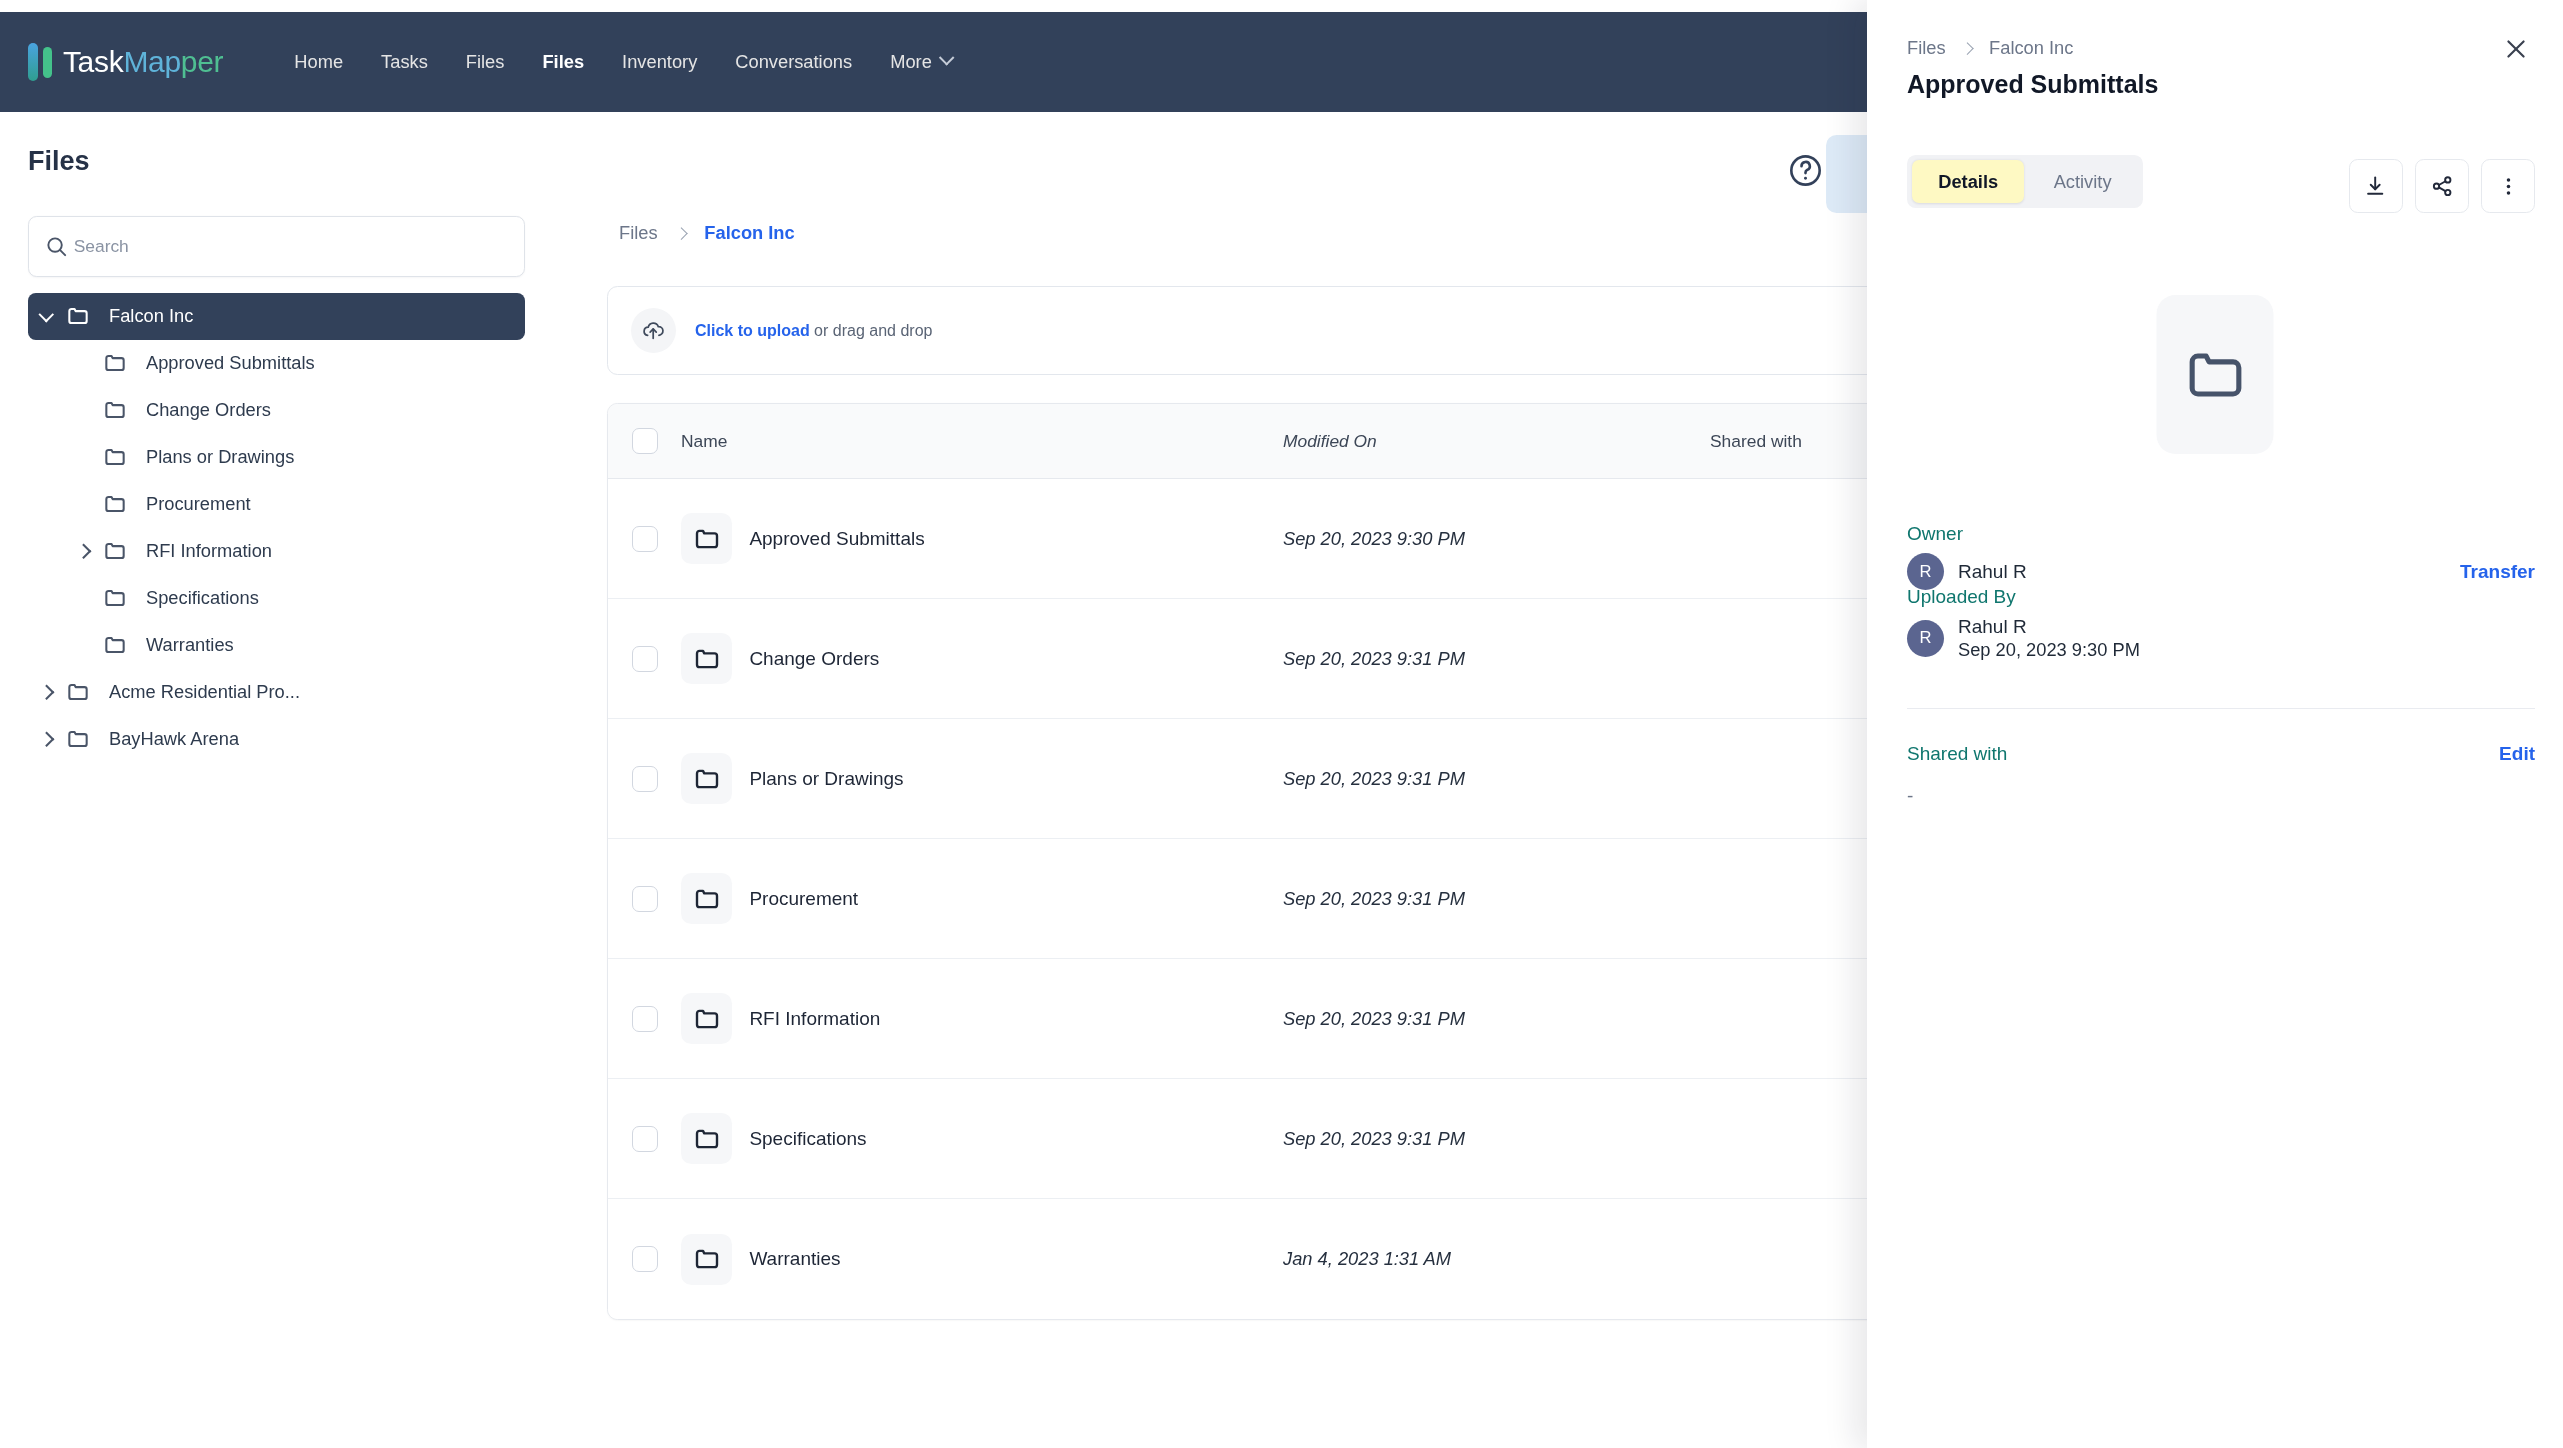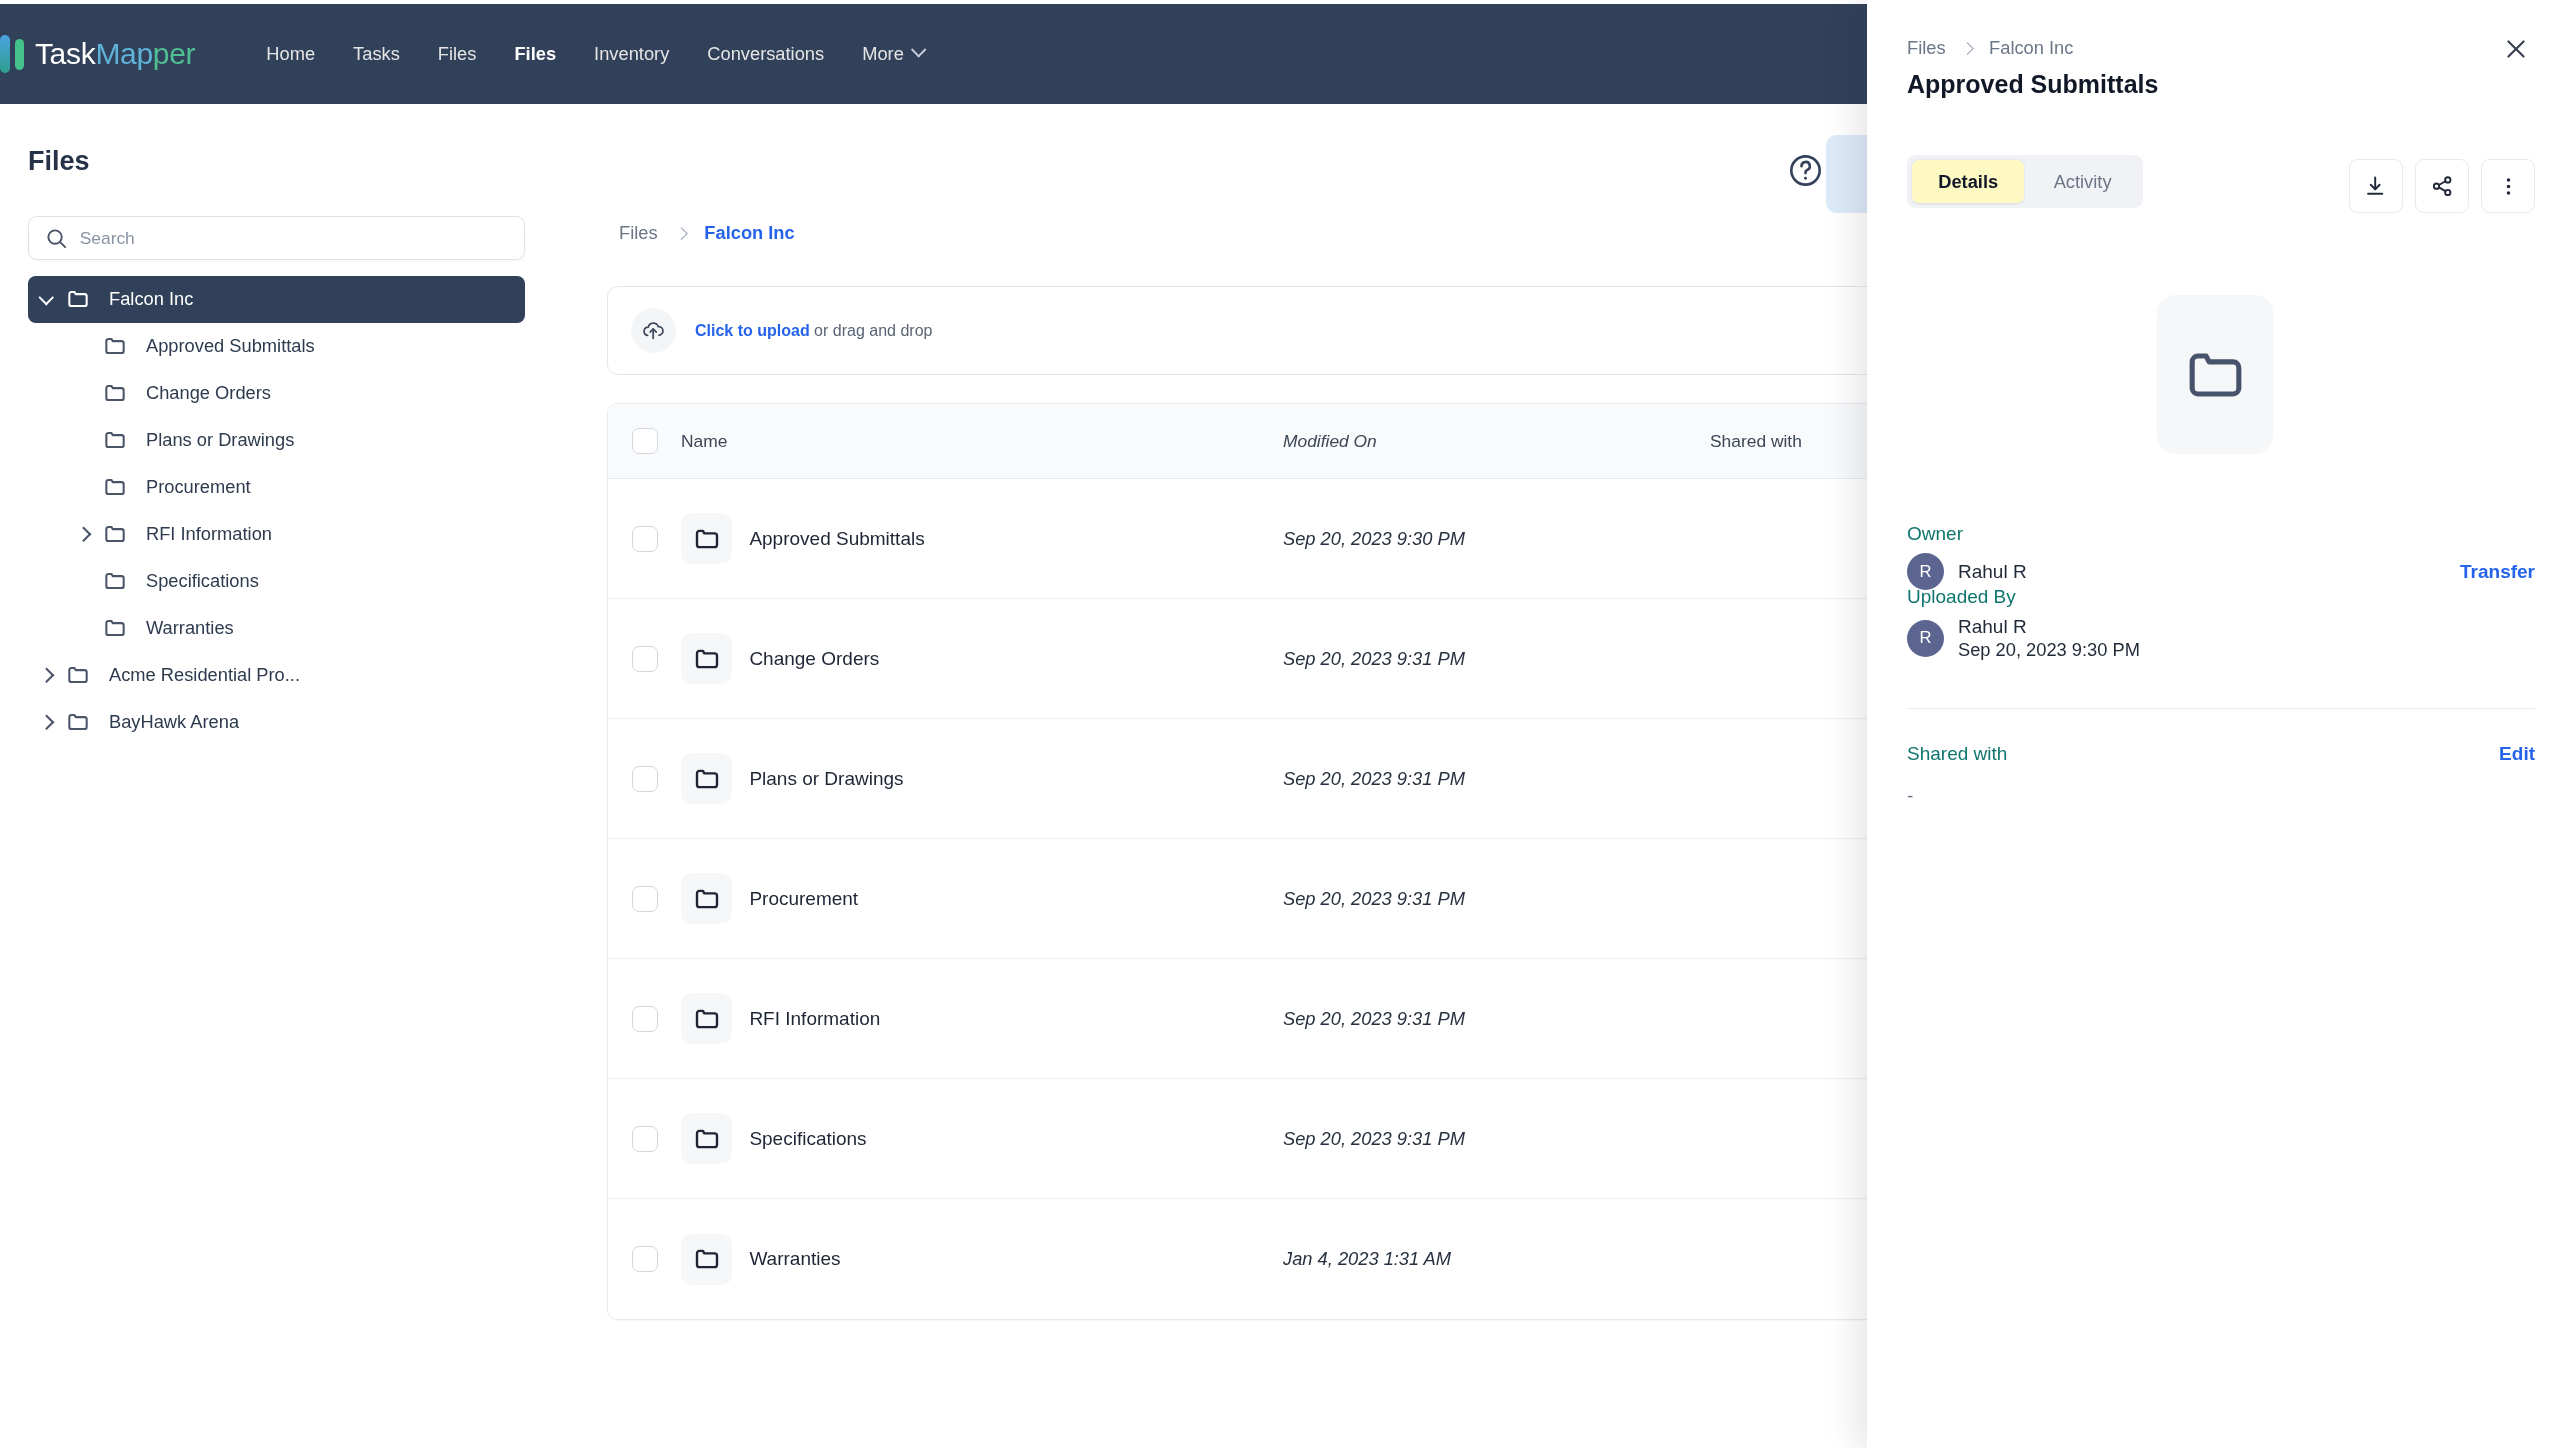--- a/index.html
+++ b/index.html
@@ -7,24 +7,25 @@
     margin: 0; padding: 0;
     width: 2563px; height: 1449px;
     overflow: hidden;
     background: #ffffff;
     font-family: "Liberation Sans", sans-serif;
     -webkit-font-smoothing: antialiased;
   }
 
   
   #topnav {
-    position: absolute; top: 4px; left: 0;
+    position: absolute; top: 12px; left: 0;
     width: 2563px; height: 100px;
     background: #32415a;
     display: flex; align-items: center;
+    padding-left: 28px;
     z-index: 5;
   }
   #logo-wrap { display: flex; align-items: center; gap: 10.5px; margin-right: 52px; }
   .logo-bars { display: flex; align-items: flex-end; gap: 5.2px; height: 38px; }
   .logo-bar-a {
     width: 9.6px; height: 38px; border-radius: 5.2px;
     background: linear-gradient(180deg, #4aa3e0 0%, #2f9e8f 100%);
   }
   .logo-bar-b {
     width: 9.6px; height: 31px; border-radius: 5.2px;
@@ -54,22 +55,22 @@
     position: absolute; top: 100px; left: 0;
     width: 553px; height: 1349px;
     background: #fff; padding: 0 28px;
   }
   #page-title {
     font-size: 27px; font-weight: bold; color: #263247;
     margin: 48px 0 0 0; line-height: 1;
   }
   #search-box {
     margin-top: 41px;
-    height: 44px; border: 0.9px solid #dfe3e9; border-radius: 8.7px;
-    display: flex; align-items: center; gap: 10px; padding: 0 15.7px;
+    height: 61px; border: 0.9px solid #dfe3e9; border-radius: 8.7px;
+    display: flex; align-items: center; gap: 4px; padding: 0 15.7px;
     background: #fff;
     box-shadow: 0 0.9px 1.7px rgba(16,24,40,0.04);
   }
   #search-input {
     border: none; outline: none; flex: 1;
     font-size: 17.4px; color: #3a4658; font-family: inherit;
     background: transparent;
   }
   #search-input::placeholder { color: #8a93a3; }
 

